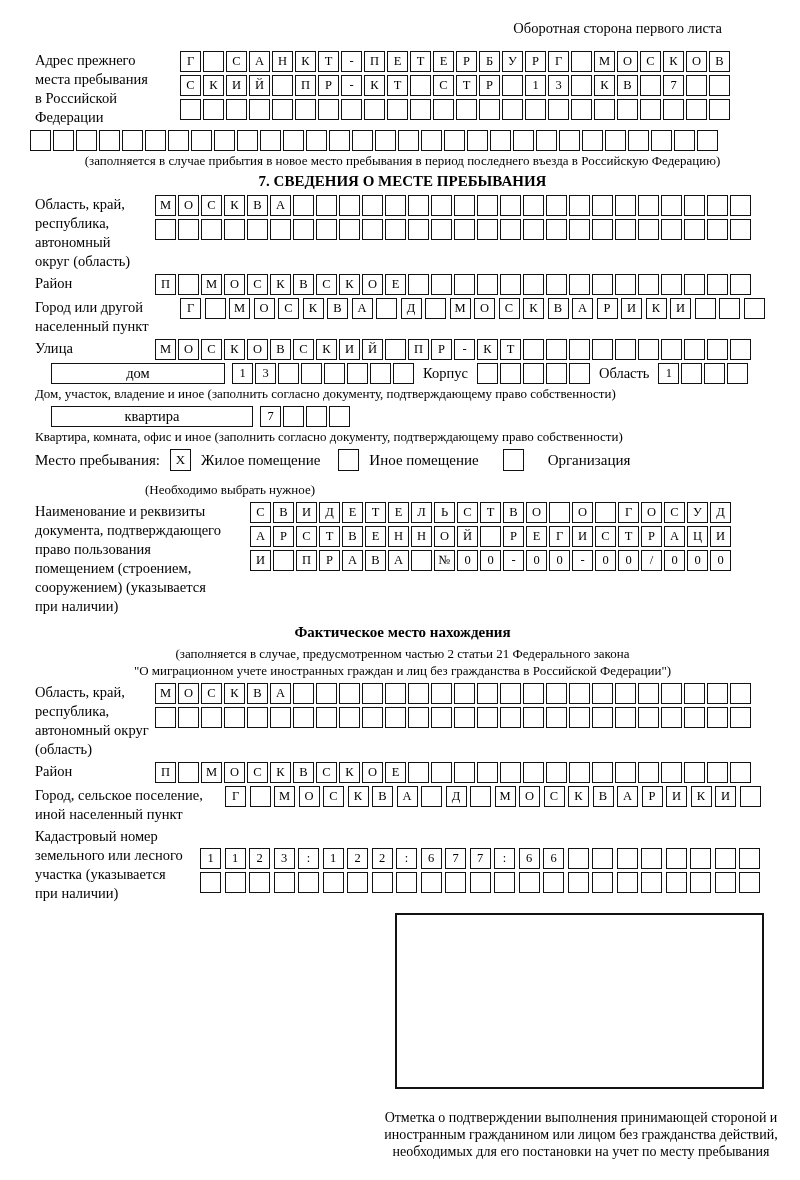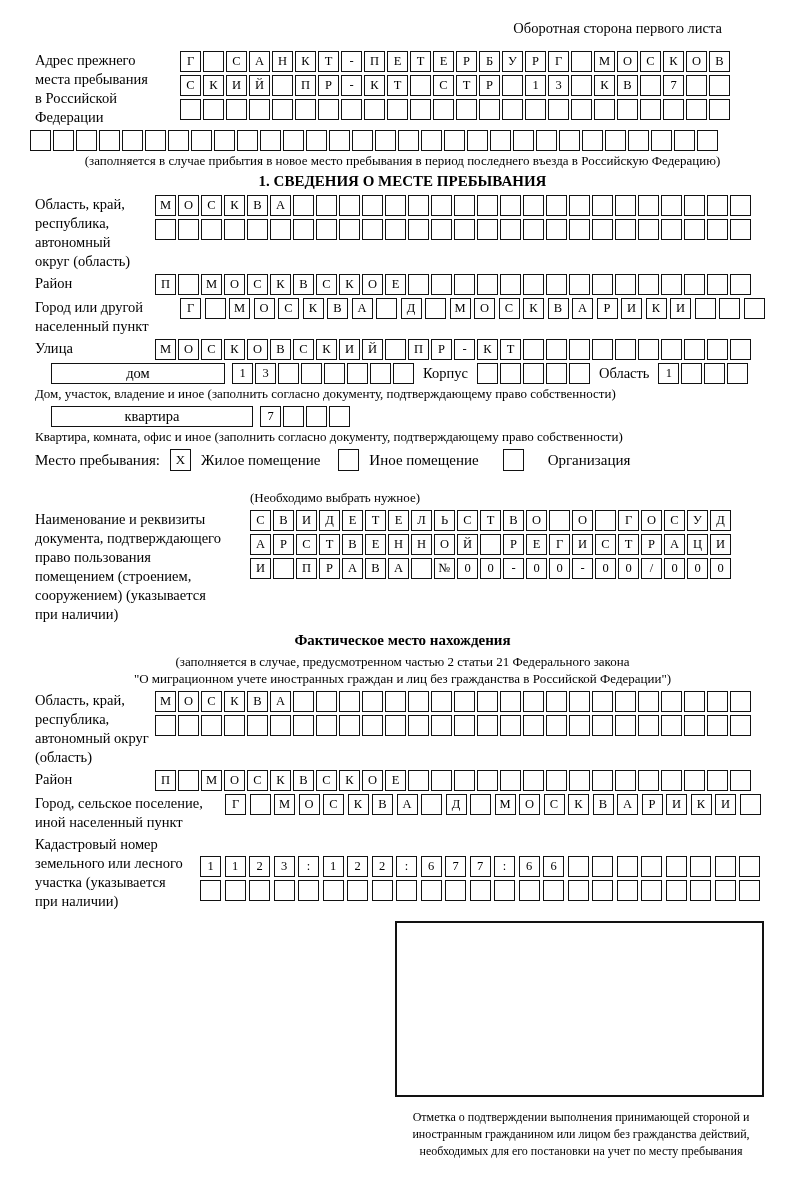--- a/index.html
+++ b/index.html
@@ -18,24 +18,24 @@
   .cap{font-size:13px;text-align:center;margin:1px 0 4px;}
   .cap-left{font-size:13px;margin:2px 0 4px;}
   .sec-title{text-align:center;font-size:15px;font-weight:bold;margin:4px 0 5px;}
   .inline-row{display:flex;align-items:center;gap:2px;margin:2px 16px;}
   .bigbox{box-sizing:content-box;border:1.6px solid #121212;height:19px;display:flex;align-items:center;justify-content:center;font-size:14.5px;flex-shrink:0;}
   .dombox{width:172px;}
   .kvbox{width:200px;}
   .inline-label{font-size:14.5px;padding:0 7px;white-space:nowrap;}
   .stay-row{display:flex;align-items:center;font-size:15px;margin:3px 0 1px;}
   .stay-row .cb{box-sizing:content-box;width:19px;height:20px;border:1.6px solid #121212;display:flex;align-items:center;justify-content:center;font-size:13px;margin:0 10px;flex-shrink:0;}
-  .stay-note{margin-left:110px;width:380px;text-align:center;font-size:13px;margin-top:19px;margin-bottom:4px;}
+  .stay-note{margin-left:110px;width:380px;text-align:left;font-size:13px;margin-top:11px;margin-bottom:4px;}
   .confirm{margin-left:360px;width:372px;margin-top:10px;}
   .confirm-box{width:365px;height:172px;border:2px solid #121212;}
-  .confirm-caption{width:400px;margin-left:-14px;text-align:center;font-size:12px;line-height:17px;margin-top:12px;}
+  .confirm-caption{width:400px;margin-left:-14px;text-align:center;font-size:14px;line-height:17px;margin-top:20px;}
 </style>
 </head>
 <body>
 
 <div class="page">
 
   <div class="header-note">Оборотная сторона первого листа</div>
 
   <div class="fgroup">
     <div class="flabel w145">Адрес прежнего
@@ -150,21 +150,21 @@
       <span class="cell"></span>
       <span class="cell"></span>
       <span class="cell"></span>
       <span class="cell"></span>
       <span class="cell"></span>
       <span class="cell"></span>
       <span class="cell"></span>
     </div>
   <div class="cap">(заполняется в случае прибытия в новое место пребывания в период последнего въезда в Российскую Федерацию)</div>
 
-  <div class="sec-title">1. СВЕДЕНИЯ О МЕСТЕ ПРЕБЫВАНИЯ</div>
+  <div class="sec-title">7. СВЕДЕНИЯ О МЕСТЕ ПРЕБЫВАНИЯ</div>
 
   <div class="fgroup">
     <div class="flabel">Область, край,
 республика,
 автономный
 округ (область)</div>
     <div class="rows">
       <div class="cellrow">
           <span class="cell">М</span>
           <span class="cell">О</span>

